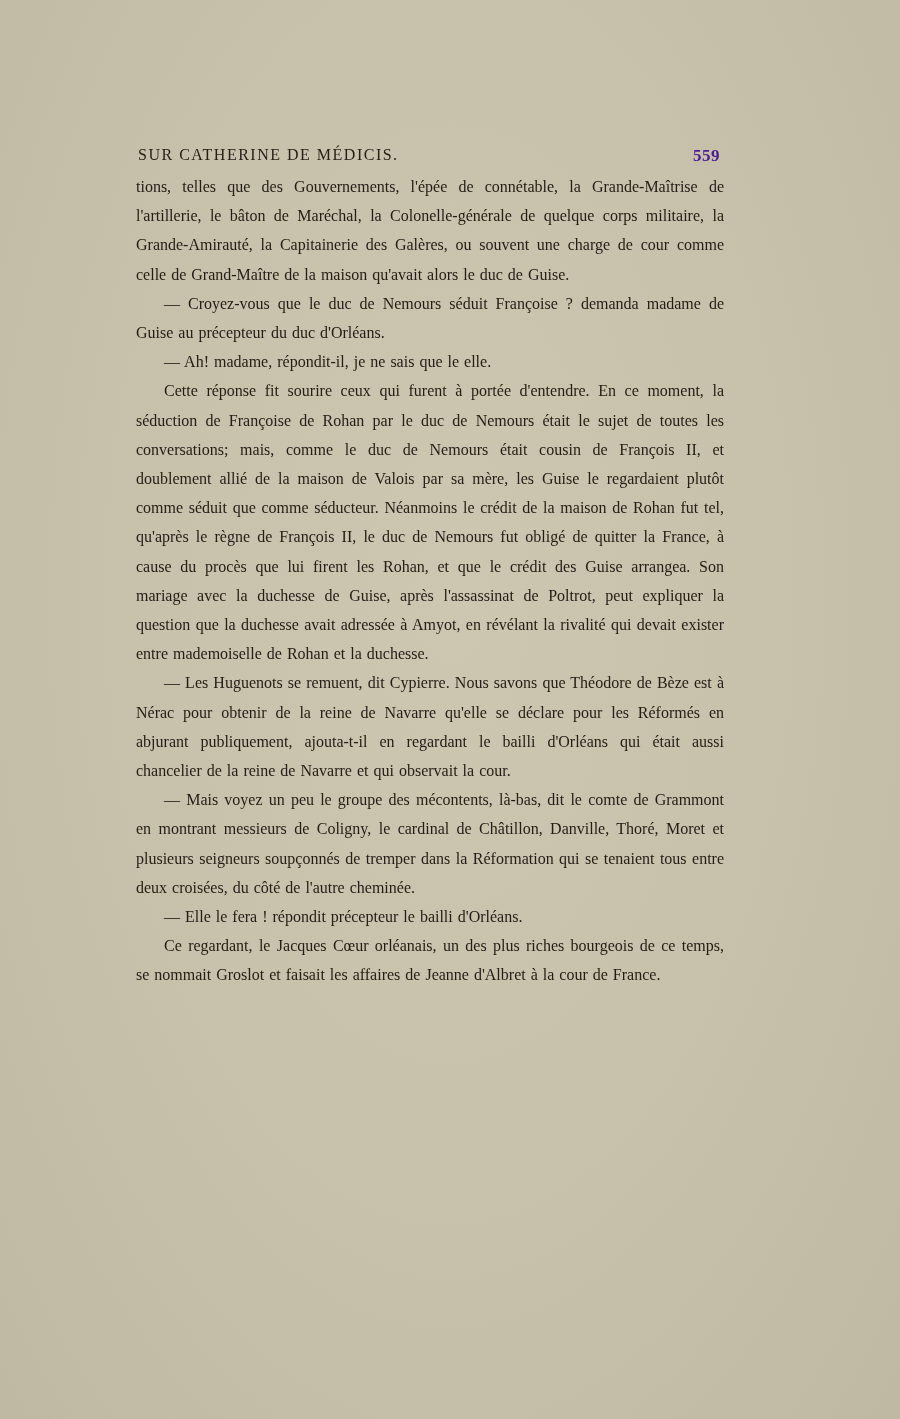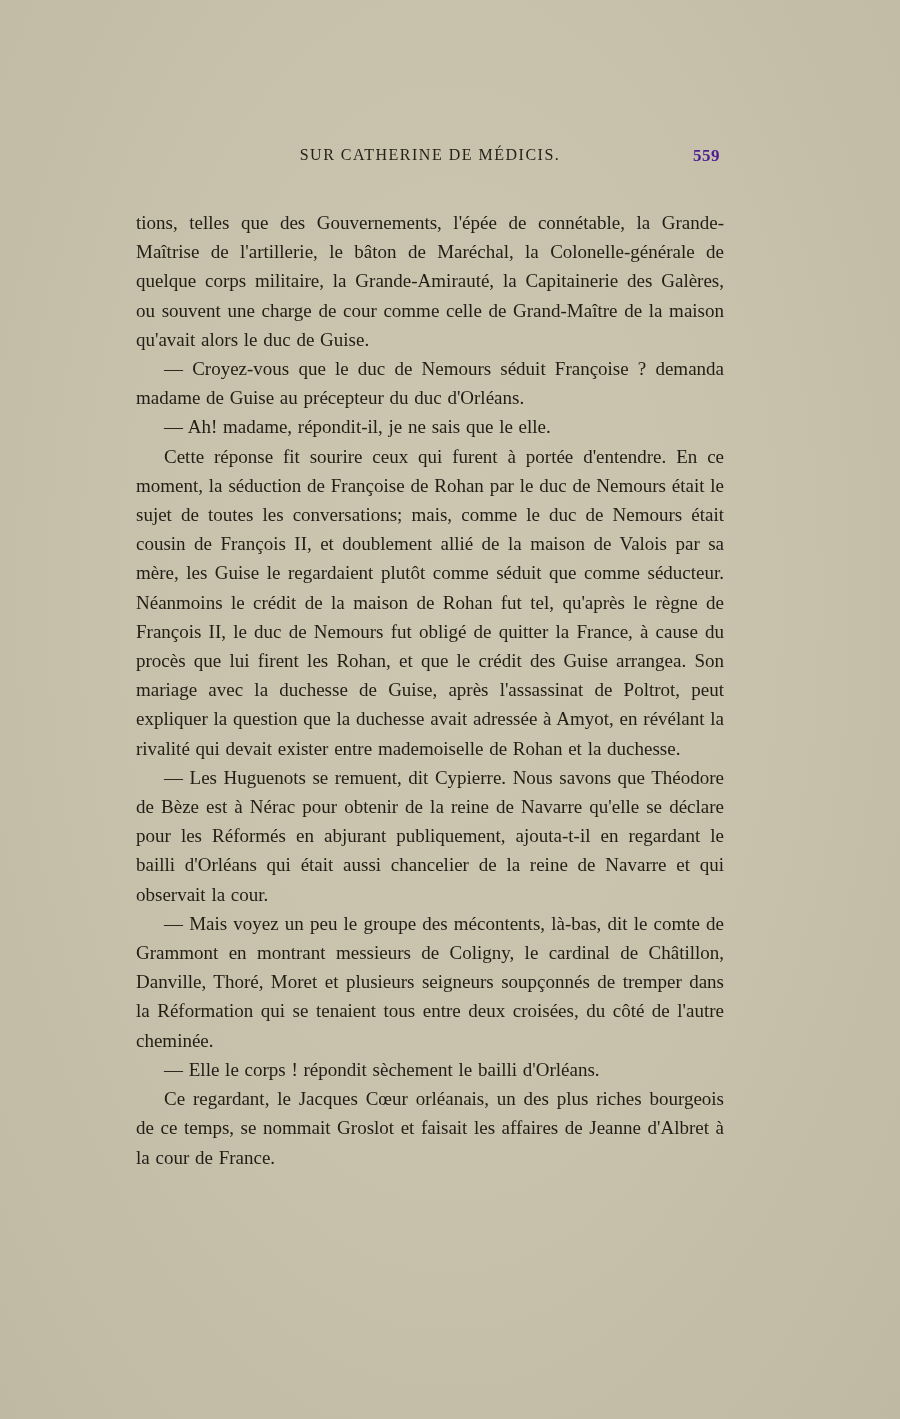--- a/index.html
+++ b/index.html
@@ -24,45 +24,44 @@
     position: absolute;
     top: 146px;
     left: 138px;
     width: 584px;
     height: 22px;
   }
   .running-head .head-title {
     position: absolute;
     left: 0;
     right: 0;
-    text-align: center;
+    text-align: left;
     font-size: 16px;
     letter-spacing: 1.5px;
     font-weight: 400;
     color: #241f17;
   }
   .running-head .page-number {
     position: absolute;
     right: 2px;
     top: 0;
     font-size: 17px;
     font-weight: 700;
     letter-spacing: 0.5px;
     color: #4c1d95;
   }
   .text-block {
     position: absolute;
     top: 172px;
     left: 136px;
     width: 588px;
-    font-size: 19px;
+    font-size: 16px;
     line-height: 29.2px;
     text-align: justify;
     color: #221d16;
-    margin-top: 36px;
   }
   .text-block p {
     margin: 0;
     padding: 0;
     word-spacing: 1px;
   }
   .text-block p.indent {
     text-indent: 28px;
   }
 </style>
@@ -76,17 +75,17 @@
     <span class="page-number">559</span>
   </div>
 
   <div class="text-block">
     <p>tions, telles que des Gouvernements, l'épée de connétable, la Grande-Maîtrise de l'artillerie, le bâton de Maréchal, la Colonelle-générale de quelque corps militaire, la Grande-Amirauté, la Capitainerie des Galères, ou souvent une charge de cour comme celle de Grand-Maître de la maison qu'avait alors le duc de Guise.</p>
     <p class="indent">— Croyez-vous que le duc de Nemours séduit Françoise ? demanda madame de Guise au précepteur du duc d'Orléans.</p>
     <p class="indent">— Ah! madame, répondit-il, je ne sais que le elle.</p>
     <p class="indent">Cette réponse fit sourire ceux qui furent à portée d'entendre. En ce moment, la séduction de Françoise de Rohan par le duc de Nemours était le sujet de toutes les conversations; mais, comme le duc de Nemours était cousin de François II, et doublement allié de la maison de Valois par sa mère, les Guise le regardaient plutôt comme séduit que comme séducteur. Néanmoins le crédit de la maison de Rohan fut tel, qu'après le règne de François II, le duc de Nemours fut obligé de quitter la France, à cause du procès que lui firent les Rohan, et que le crédit des Guise arrangea. Son mariage avec la duchesse de Guise, après l'assassinat de Poltrot, peut expliquer la question que la duchesse avait adressée à Amyot, en révélant la rivalité qui devait exister entre mademoiselle de Rohan et la duchesse.</p>
     <p class="indent">— Les Huguenots se remuent, dit Cypierre. Nous savons que Théodore de Bèze est à Nérac pour obtenir de la reine de Navarre qu'elle se déclare pour les Réformés en abjurant publiquement, ajouta-t-il en regardant le bailli d'Orléans qui était aussi chancelier de la reine de Navarre et qui observait la cour.</p>
     <p class="indent">— Mais voyez un peu le groupe des mécontents, là-bas, dit le comte de Grammont en montrant messieurs de Coligny, le cardinal de Châtillon, Danville, Thoré, Moret et plusieurs seigneurs soupçonnés de tremper dans la Réformation qui se tenaient tous entre deux croisées, du côté de l'autre cheminée.</p>
-    <p class="indent">— Elle le corps ! répondit sèchement le bailli d'Orléans.</p>
+    <p class="indent">— Elle le fera ! répondit précepteur le bailli d'Orléans.</p>
     <p class="indent">Ce regardant, le Jacques Cœur orléanais, un des plus riches bourgeois de ce temps, se nommait Groslot et faisait les affaires de Jeanne d'Albret à la cour de France.</p>
   </div>
 
 </div>
 
 </body></html>

